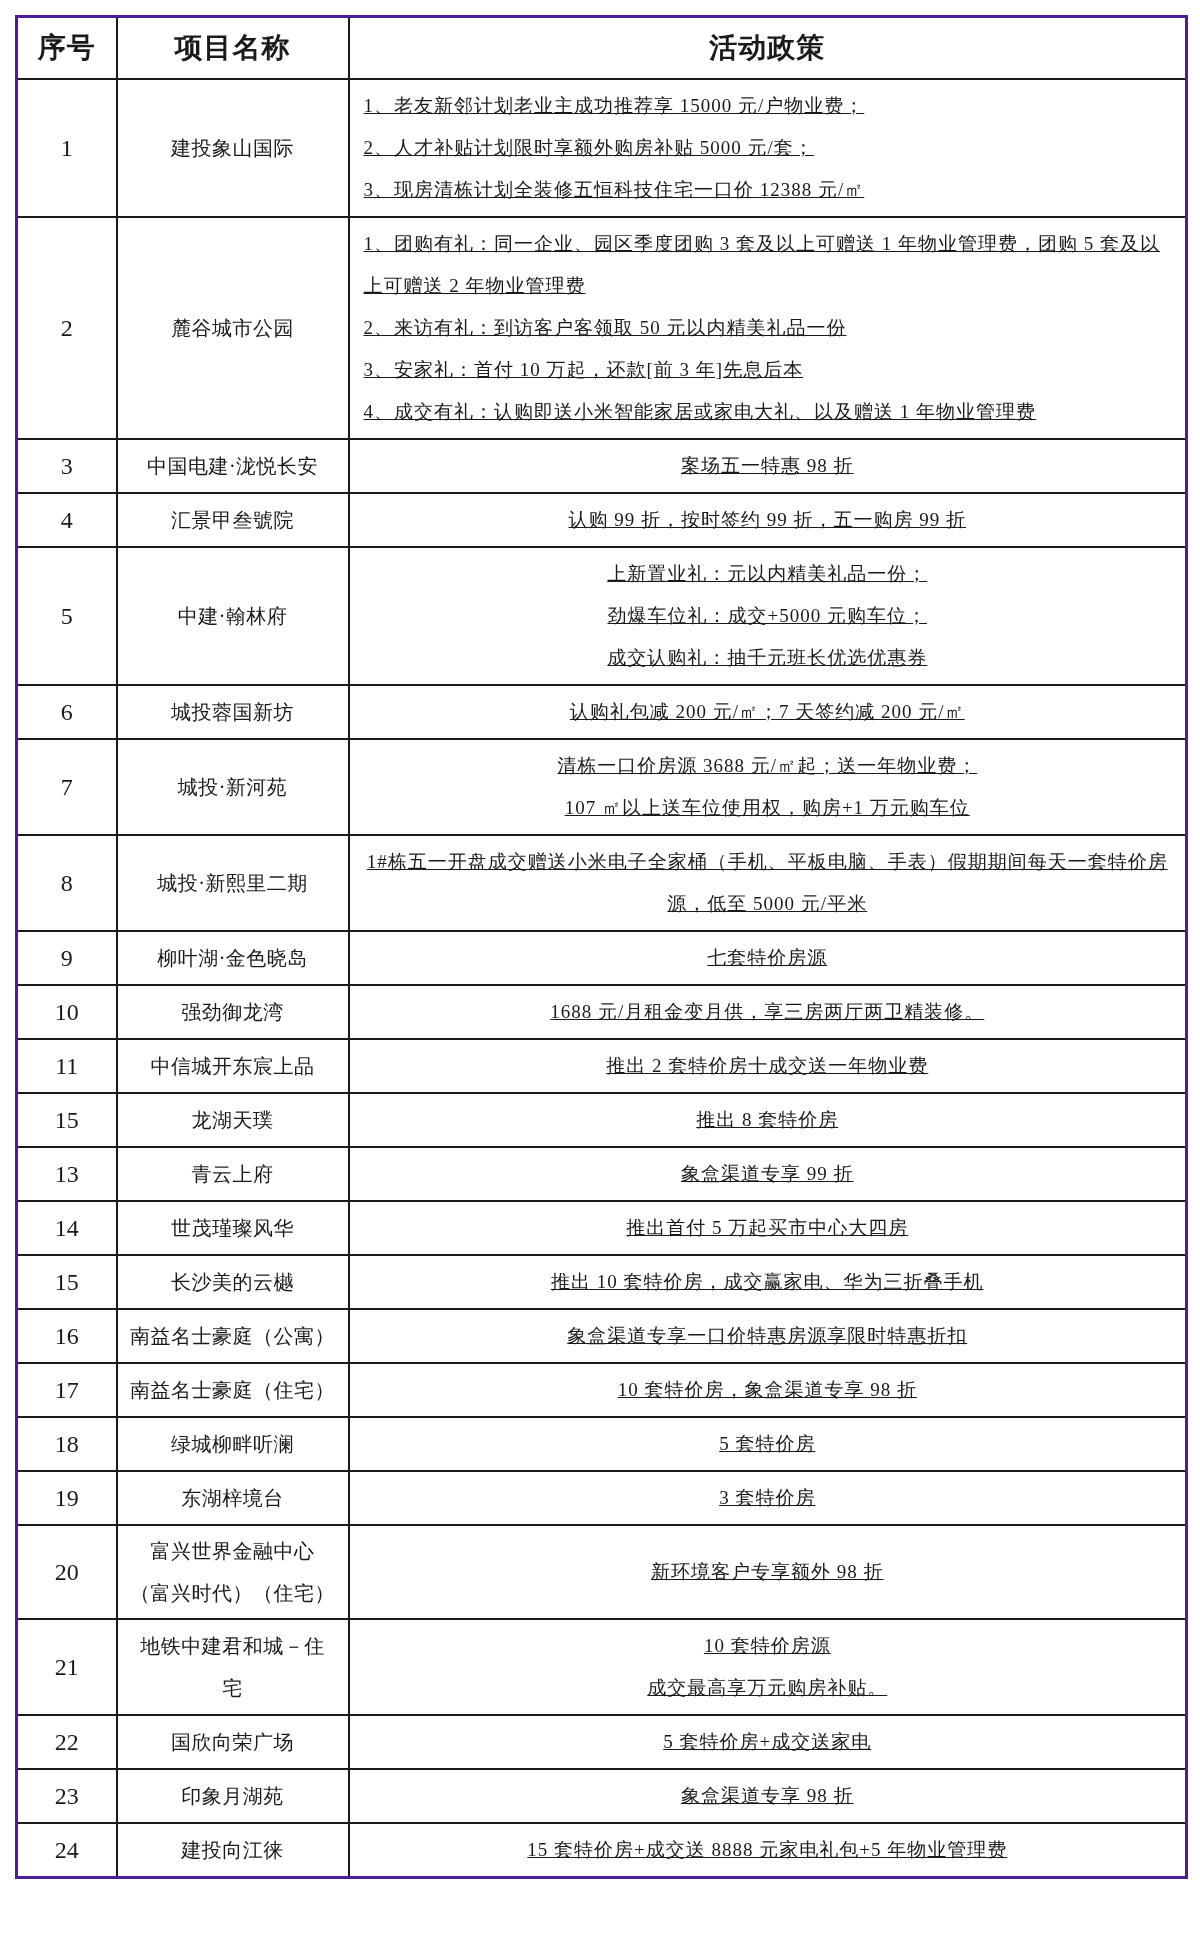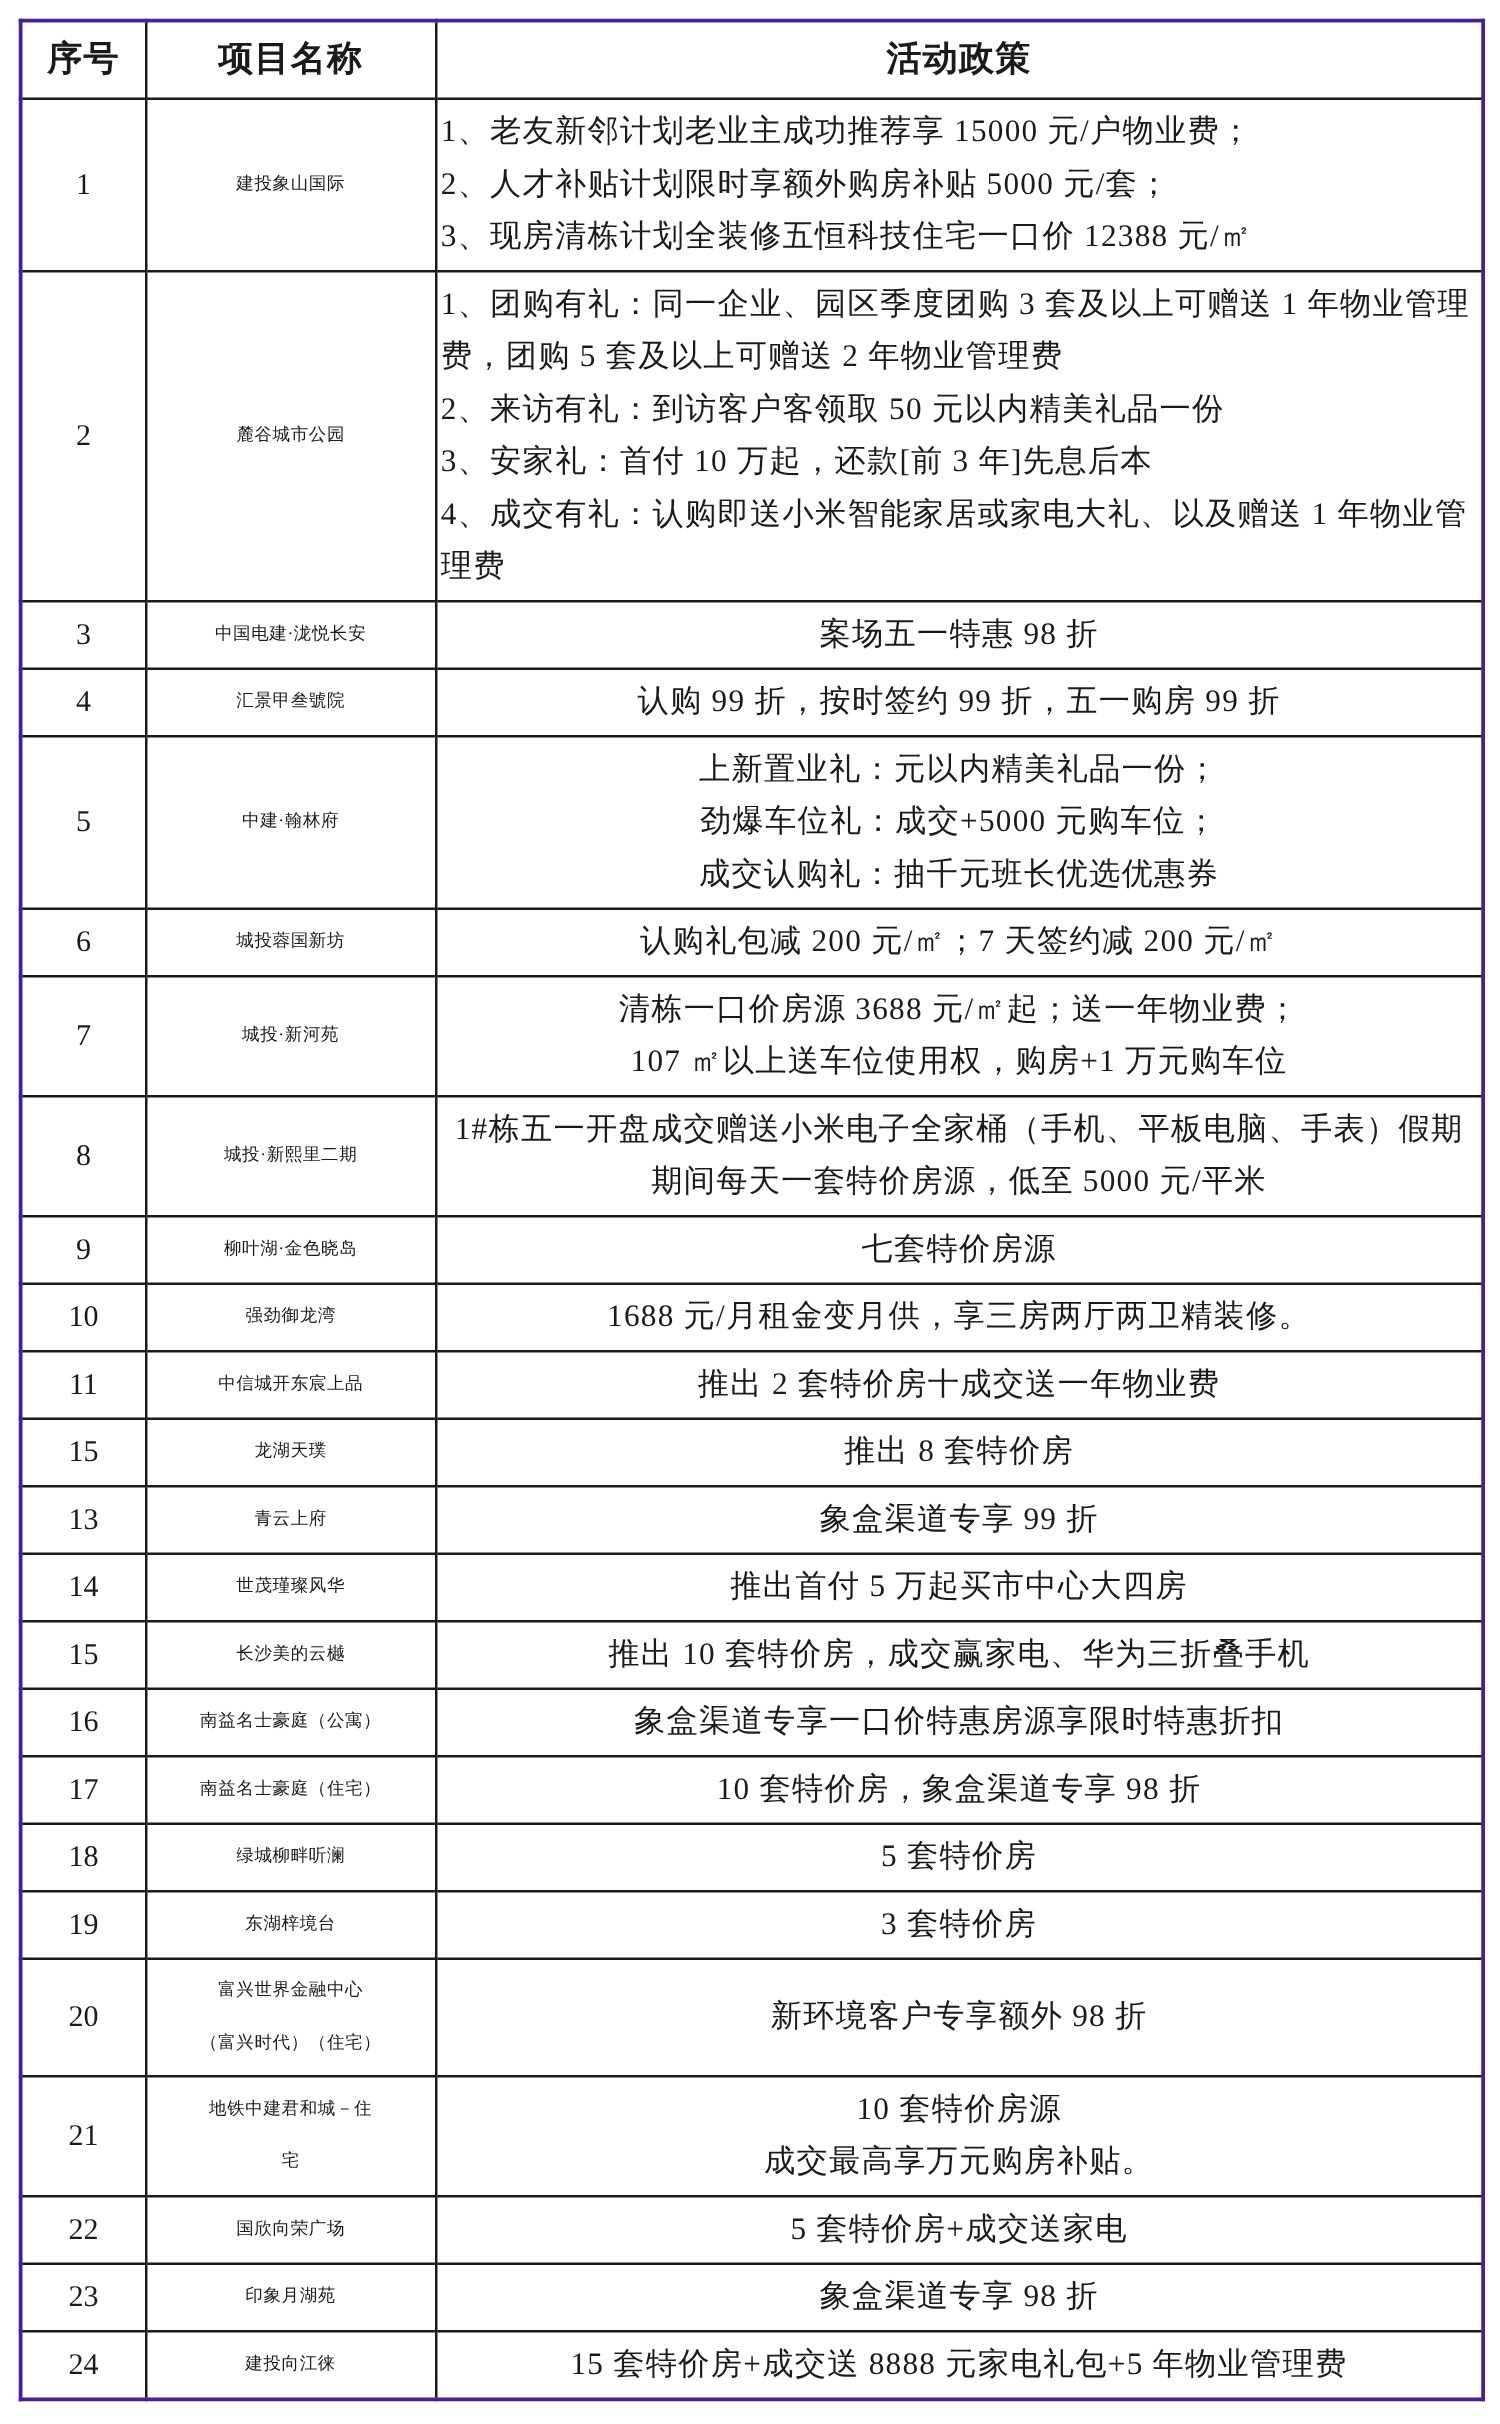--- a/index.html
+++ b/index.html
@@ -39,31 +39,32 @@
     letter-spacing: 1px;
   }
   td.no-cell {
     text-align: center;
     font-size: 24px;
     padding: 4px 2px;
     line-height: 42px;
   }
   td.name-cell {
     text-align: center;
-    font-size: 14px;
+    font-size: 20px;
     padding: 4px 2px;
     line-height: 42px;
     letter-spacing: 0.5px;
   }
   .name-line { white-space: nowrap; }
   td.policy-cell {
-    font-size: 25px;
-    padding: 5px 3px;
+    font-size: 19px;
+    padding: 5px 14px;
     line-height: 42px;
     letter-spacing: 1px;
+    text-decoration: underline;
   }
   td.policy-cell.align-center { text-align: center; }
   td.policy-cell.align-left   { text-align: left; }
   .policy-line { min-height: 42px; }
 </style>
 </head>
 <body>
 
 <div class="page">
   <table class="policy-table">

